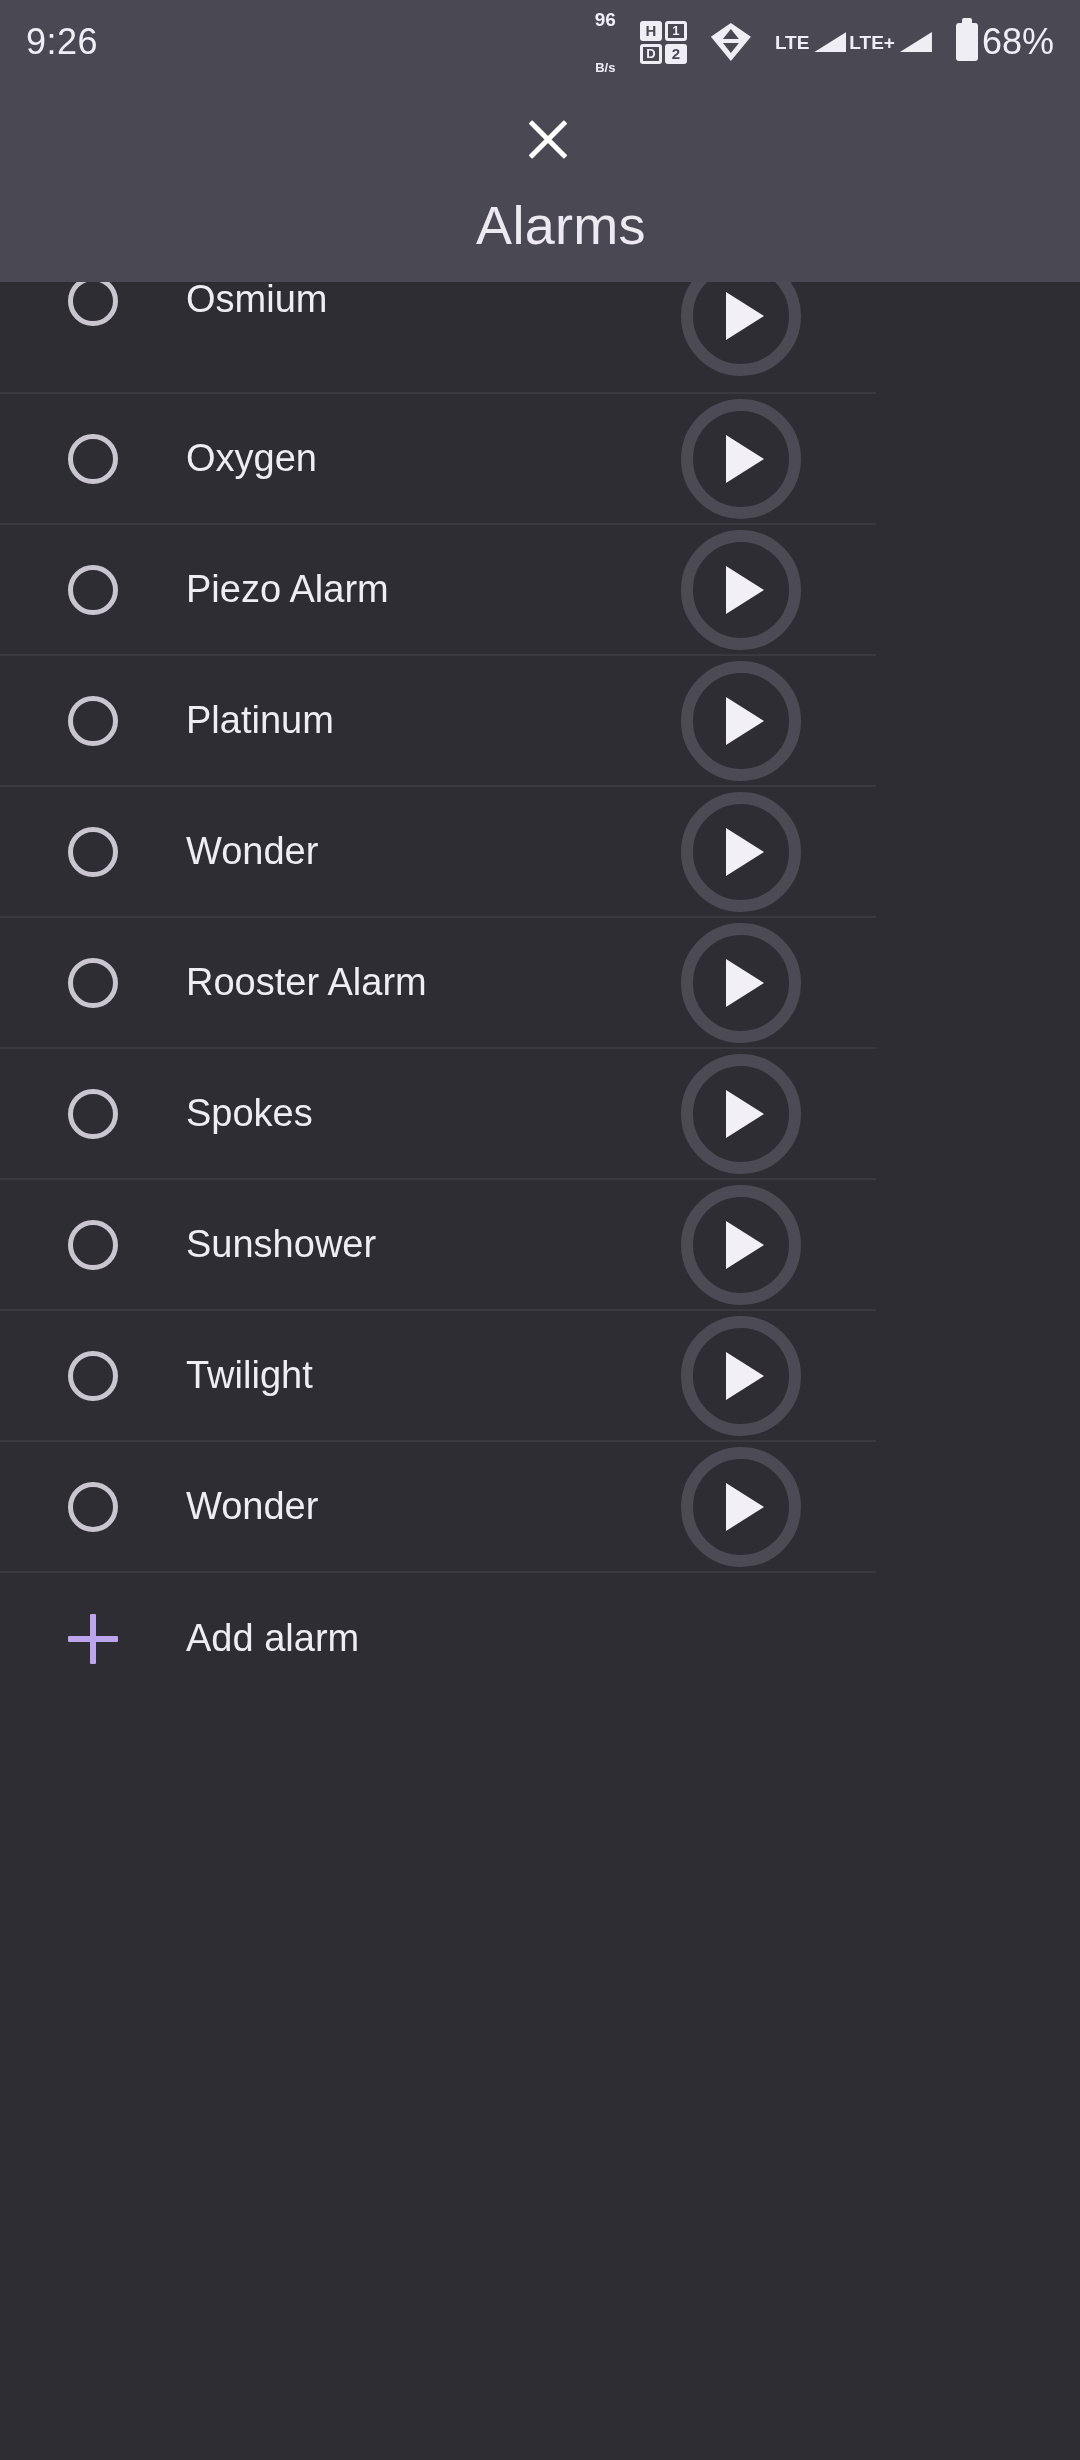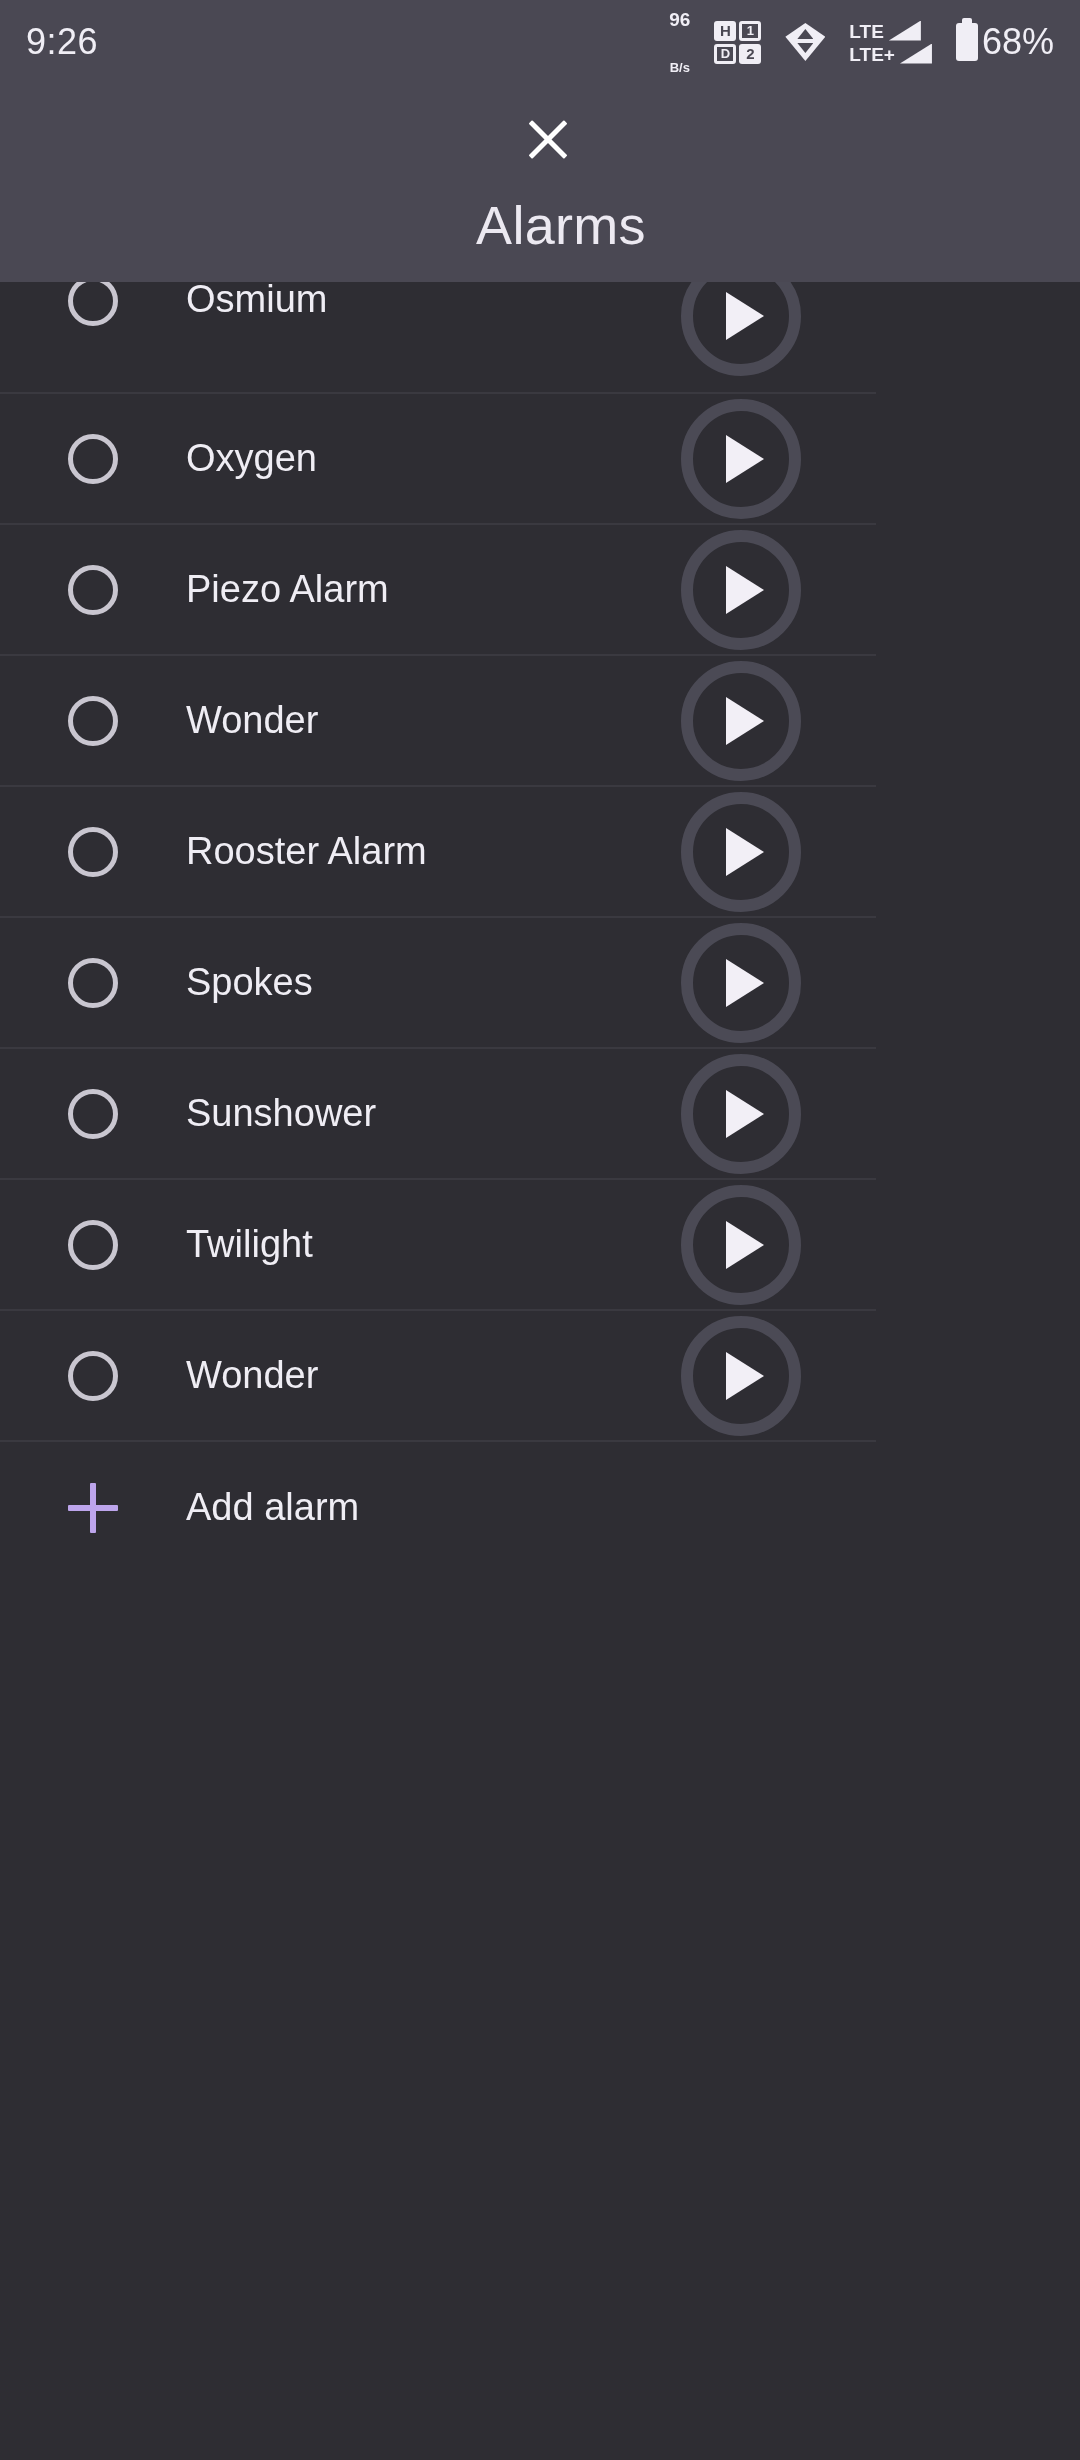--- a/index.html
+++ b/index.html
@@ -37,21 +37,21 @@
     position:absolute; left:0; top:2px; width:40px; height:38px;
     background:#f0eef5;
     clip-path:polygon(50% 0%, 100% 36%, 50% 100%, 0% 36%);
   }
   .wifi .up, .wifi .dn{
     position:absolute; left:12px; width:16px; height:10px; background:#4a4853;
   }
   .wifi .up{ top:8px; clip-path:polygon(50% 0%,100% 100%,0% 100%); }
   .wifi .dn{ top:22px; clip-path:polygon(0% 0%,100% 0%,50% 100%); }
 
-  .sigcol{ display:flex; flex-direction:column; gap:3px; }
+  .sigcol{ display:flex; flex-direction:row; gap:3px; }
   .sigrow{ display:flex; align-items:flex-end; gap:5px; }
   .sigrow .lbl{ color:#f0eef5; font-size:19px; font-weight:bold; line-height:19px;}
   .sigrow .bars{ width:32px; height:20px; background:#f0eef5;
                  clip-path:polygon(100% 0%,100% 100%,0% 100%); }
 
   .battery{ display:flex; align-items:center; gap:4px; }
   .batt-shape{ position:relative; width:22px; height:38px;
                border-radius:3px; background:#f0eef5; }
   .batt-shape:before{ content:""; position:absolute; left:6px; top:-5px;
                width:10px; height:5px; background:#f0eef5; border-radius:2px 2px 0 0;}
@@ -196,20 +196,27 @@
     </div>
     <div class="row">
       <span class="radio"></span>
       <span class="row-label">Piezo Alarm</span>
       <span class="play-btn">
         <span class="play-tri"></span>
       </span>
     </div>
     <div class="row">
       <span class="radio"></span>
+      <span class="row-label">Platinum</span>
+      <span class="play-btn">
+        <span class="play-tri"></span>
+      </span>
+    </div>
+    <div class="row">
+      <span class="radio"></span>
       <span class="row-label">Wonder</span>
       <span class="play-btn">
         <span class="play-tri"></span>
       </span>
     </div>
     <div class="row">
       <span class="radio"></span>
       <span class="row-label">Rooster Alarm</span>
       <span class="play-btn">
         <span class="play-tri"></span>

